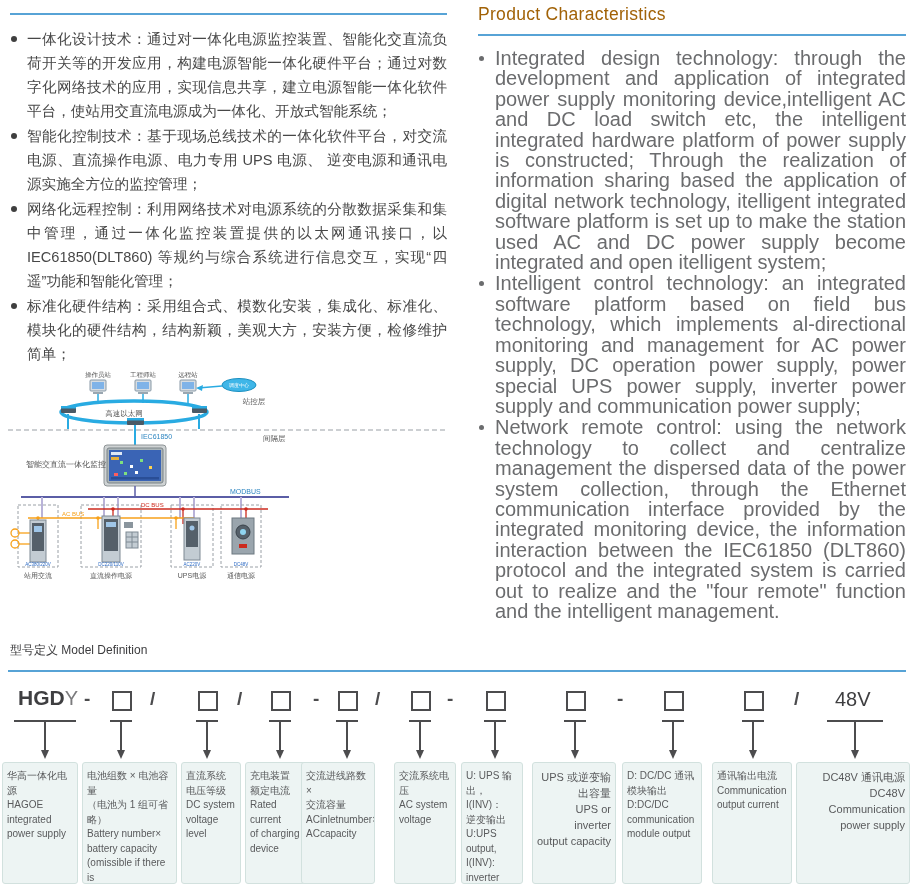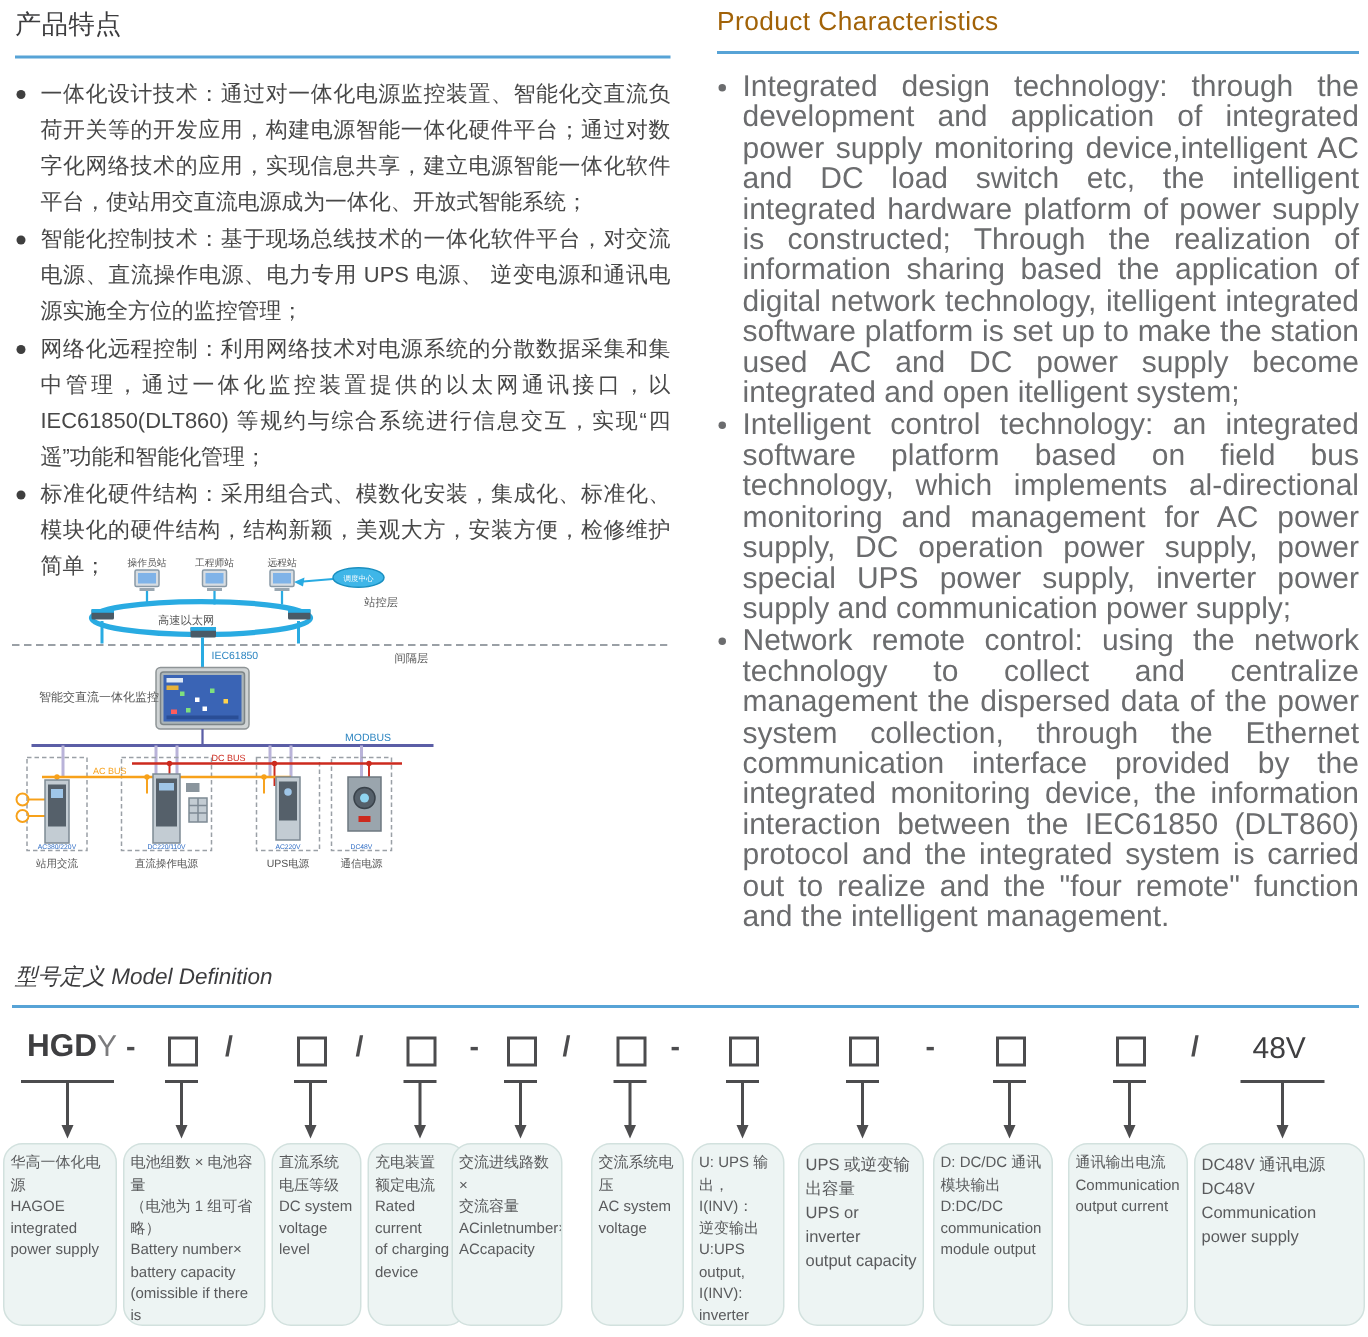--- a/index.html
+++ b/index.html
@@ -19,45 +19,44 @@
   .en ul.feat li{font-size:20px;line-height:20.4px;color:#6b6c6e;}
   .en ul.feat li .dot{width:5px;height:5px;top:8px;background:#6b6c6e;}
   
   .diagram{position:absolute;left:8px;top:366px;}
   .diagram text{fill:#555;font-family:"Liberation Sans","DejaVu Sans",sans-serif;}
   .t45{font-size:4.5px}.t5{font-size:5px}.t6{font-size:6px}.t65{font-size:6.5px}
   .t7{font-size:7px}.t75{font-size:7.5px}.t8{font-size:8px}
   .mid{text-anchor:middle}
   
   .model-section{position:absolute;left:0;top:636px;width:912px;height:255px;}
-  .model-title{position:absolute;left:10px;top:6px;font-size:15px;color:#3c3c3e;font-style:italic;}
+  .model-title{position:absolute;left:10px;top:6px;font-size:12px;color:#3c3c3e;}
   .model-rule{position:absolute;left:8px;right:6px;top:34px;height:2px;background:#57a3d6;}
   .tk{position:absolute;top:52px;color:#4c4c4e;}
   .tk.prefix{left:18px;top:50px;font-size:21px;font-weight:bold;color:#3f3f41;}
   .tk.prefix .sub{font-weight:normal;font-size:20px;color:#7b7b7d;}
   .tk.sep{font-size:19px;font-weight:bold;}
   .tk.sq{width:16px;height:16px;border:2px solid #4c4c4e;background:#fff;top:55px;}
   .tk.suffix{left:835px;font-size:20px;font-weight:normal;color:#3f3f41;}
   .arrow{position:absolute;top:84px;}
   .arrow .tick{height:2px;background:#4c4c4e;width:100%;}
   .arrow .stem{width:2px;height:28px;background:#4c4c4e;margin:0 auto;}
   .arrow .head{width:0;height:0;border-left:4.5px solid transparent;border-right:4.5px solid transparent;
                border-top:9px solid #4c4c4e;margin:0 auto;}
   .mbox{position:absolute;top:126px;height:122px;box-sizing:border-box;overflow:hidden;
-        background:#edf4f3;border:1px solid #d2e1de;border-radius:13px;
+        background:#edf4f3;border:1px solid #d2e1de;border-radius:3px;
         padding:6px 4px;font-size:10px;line-height:14.5px;color:#595a5c;white-space:pre-line;}
-  .mbox.lg{font-size:11px;line-height:16px;}
+  .mbox.lg{font-size:11px;line-height:16px;text-align:right;}
 </style>
 </head>
 <body>
 
 <div class="page">
 
   <div class="col col-left cn">
-    <div class="sec-title">产品特点</div>
     <div class="rule"></div>
     <ul class="feat">
       <li><span class="dot"></span><span>一体化设计技术：通过对一体化电源监控装置、智能化交直流负荷开关等的开发应用，构建电源智能一体化硬件平台；通过对数字化网络技术的应用，实现信息共享，建立电源智能一体化软件 平台，使站用交直流电源成为一体化、开放式智能系统；</span></li>
       <li><span class="dot"></span><span>智能化控制技术：基于现场总线技术的一体化软件平台，对交流电源、直流操作电源、电力专用 UPS 电源、 逆变电源和通讯电源实施全方位的监控管理；</span></li>
       <li><span class="dot"></span><span>网络化远程控制：利用网络技术对电源系统的分散数据采集和集中管理，通过一体化监控装置提供的以太网通讯接口，以IEC61850(DLT860) 等规约与综合系统进行信息交互，实现“四遥”功能和智能化管理；</span></li>
       <li><span class="dot"></span><span>标准化硬件结构：采用组合式、模数化安装，集成化、标准化、模块化的硬件结构，结构新颖，美观大方，安装方便，检修维护简单；</span></li>
     </ul>
   </div>
 
   <div class="col col-right en">

